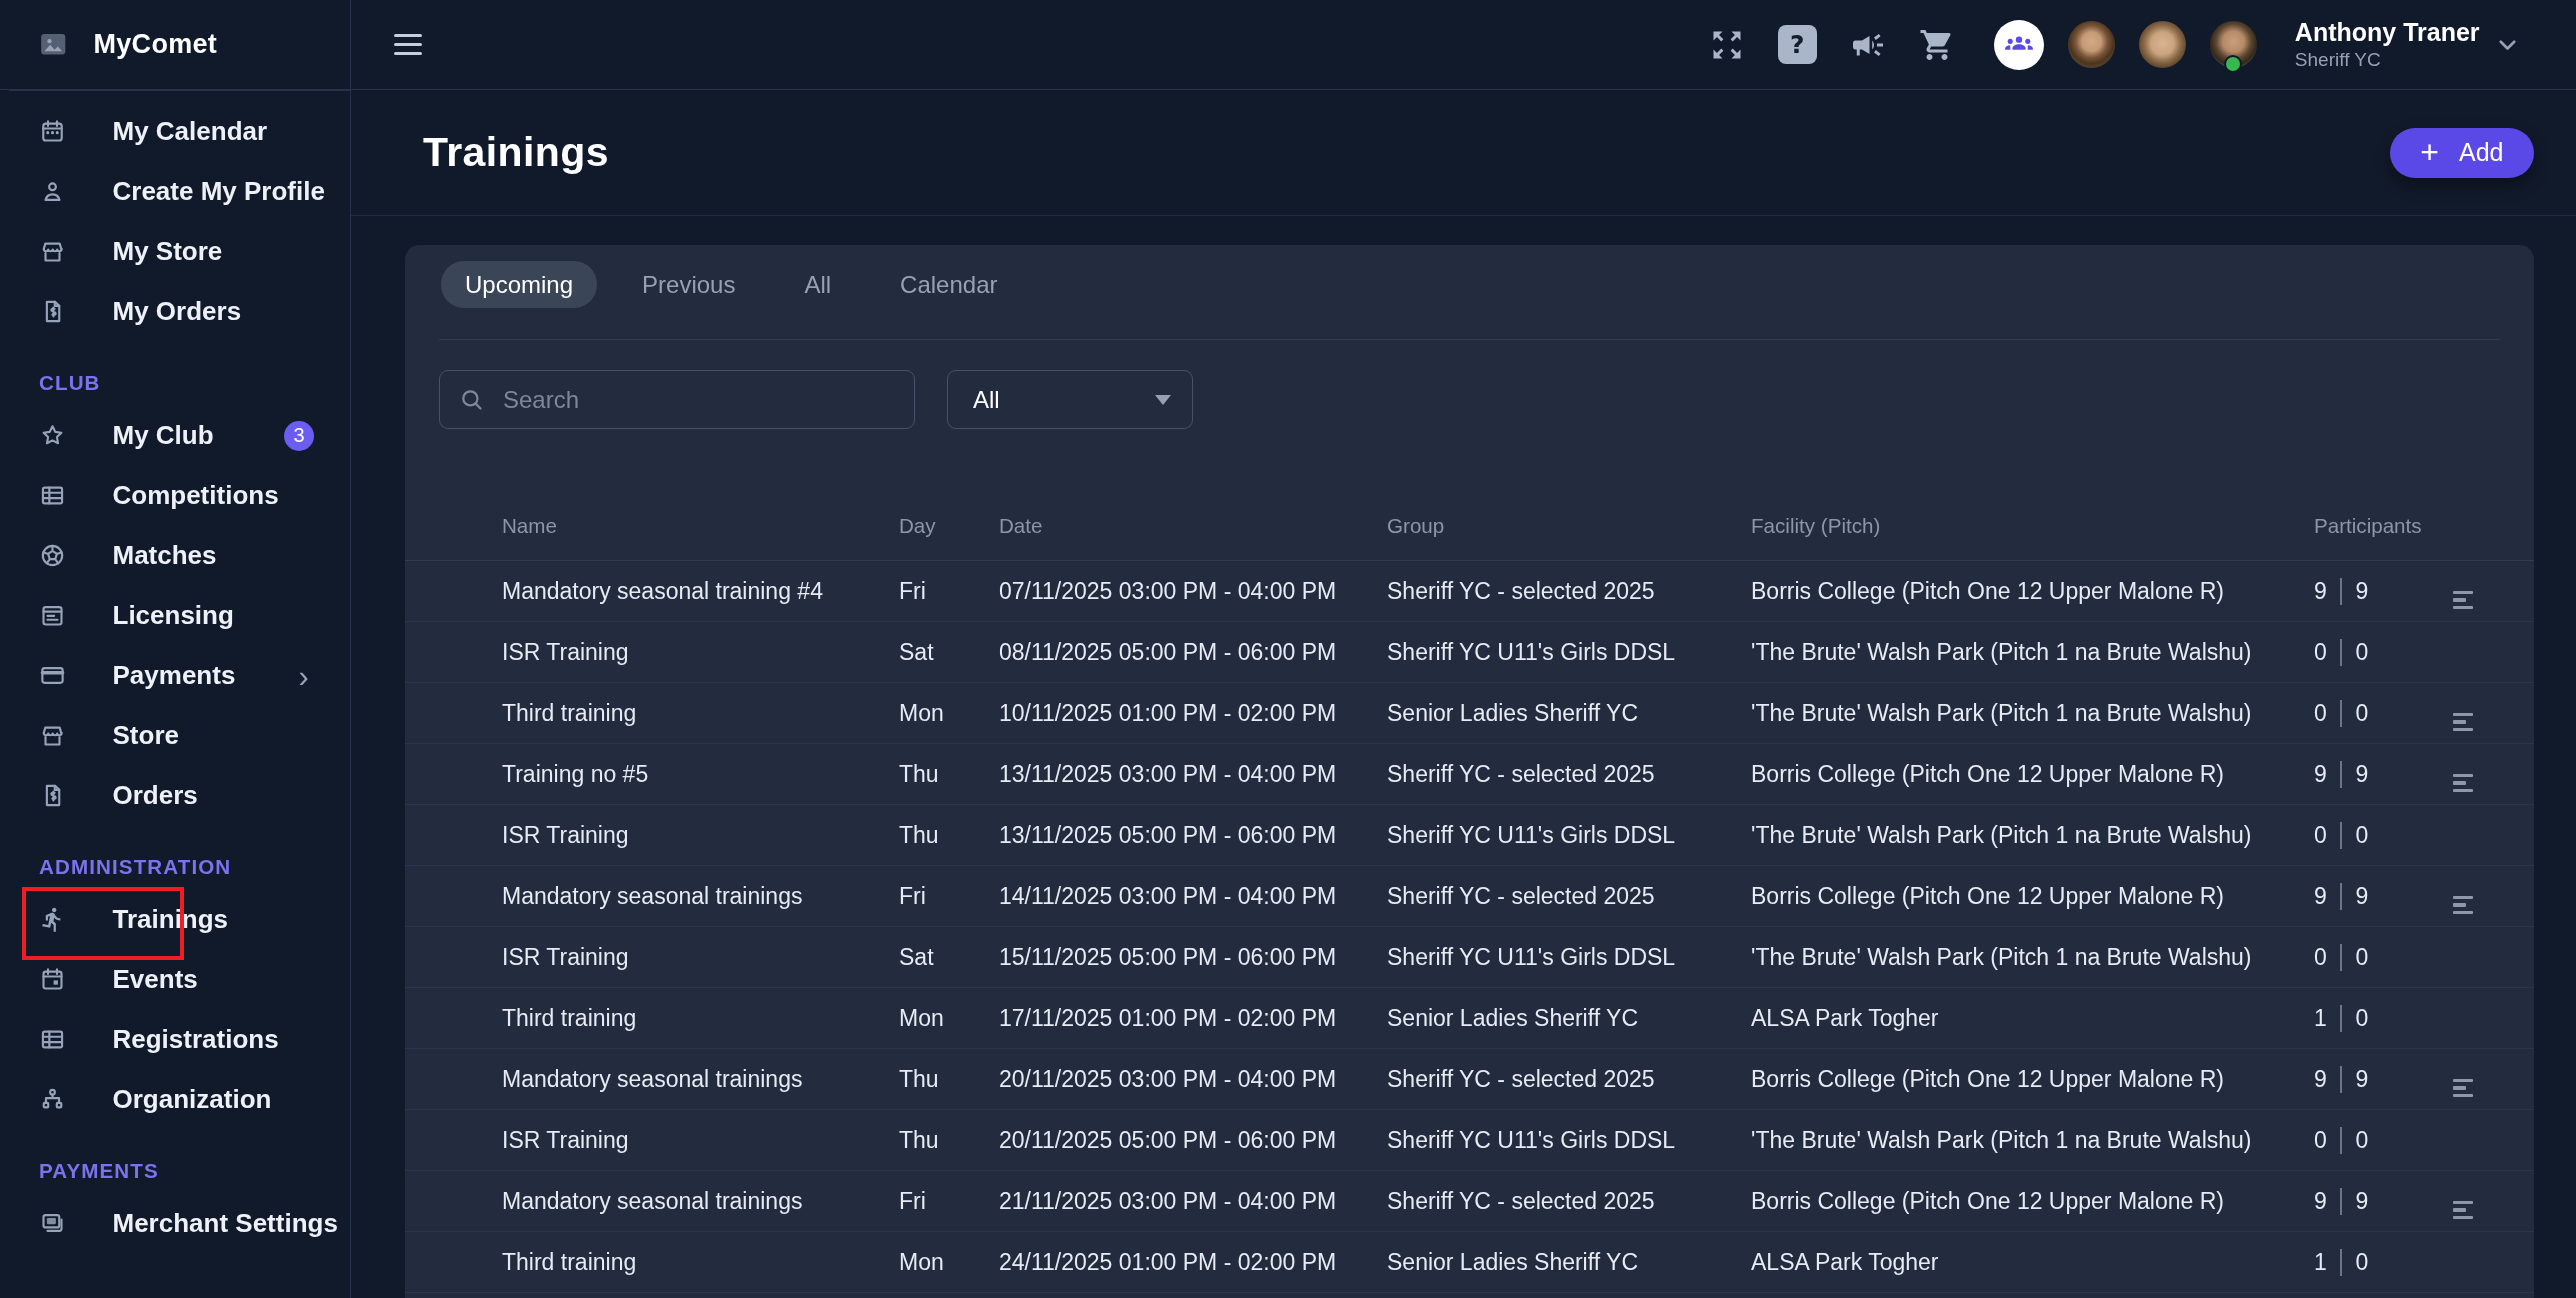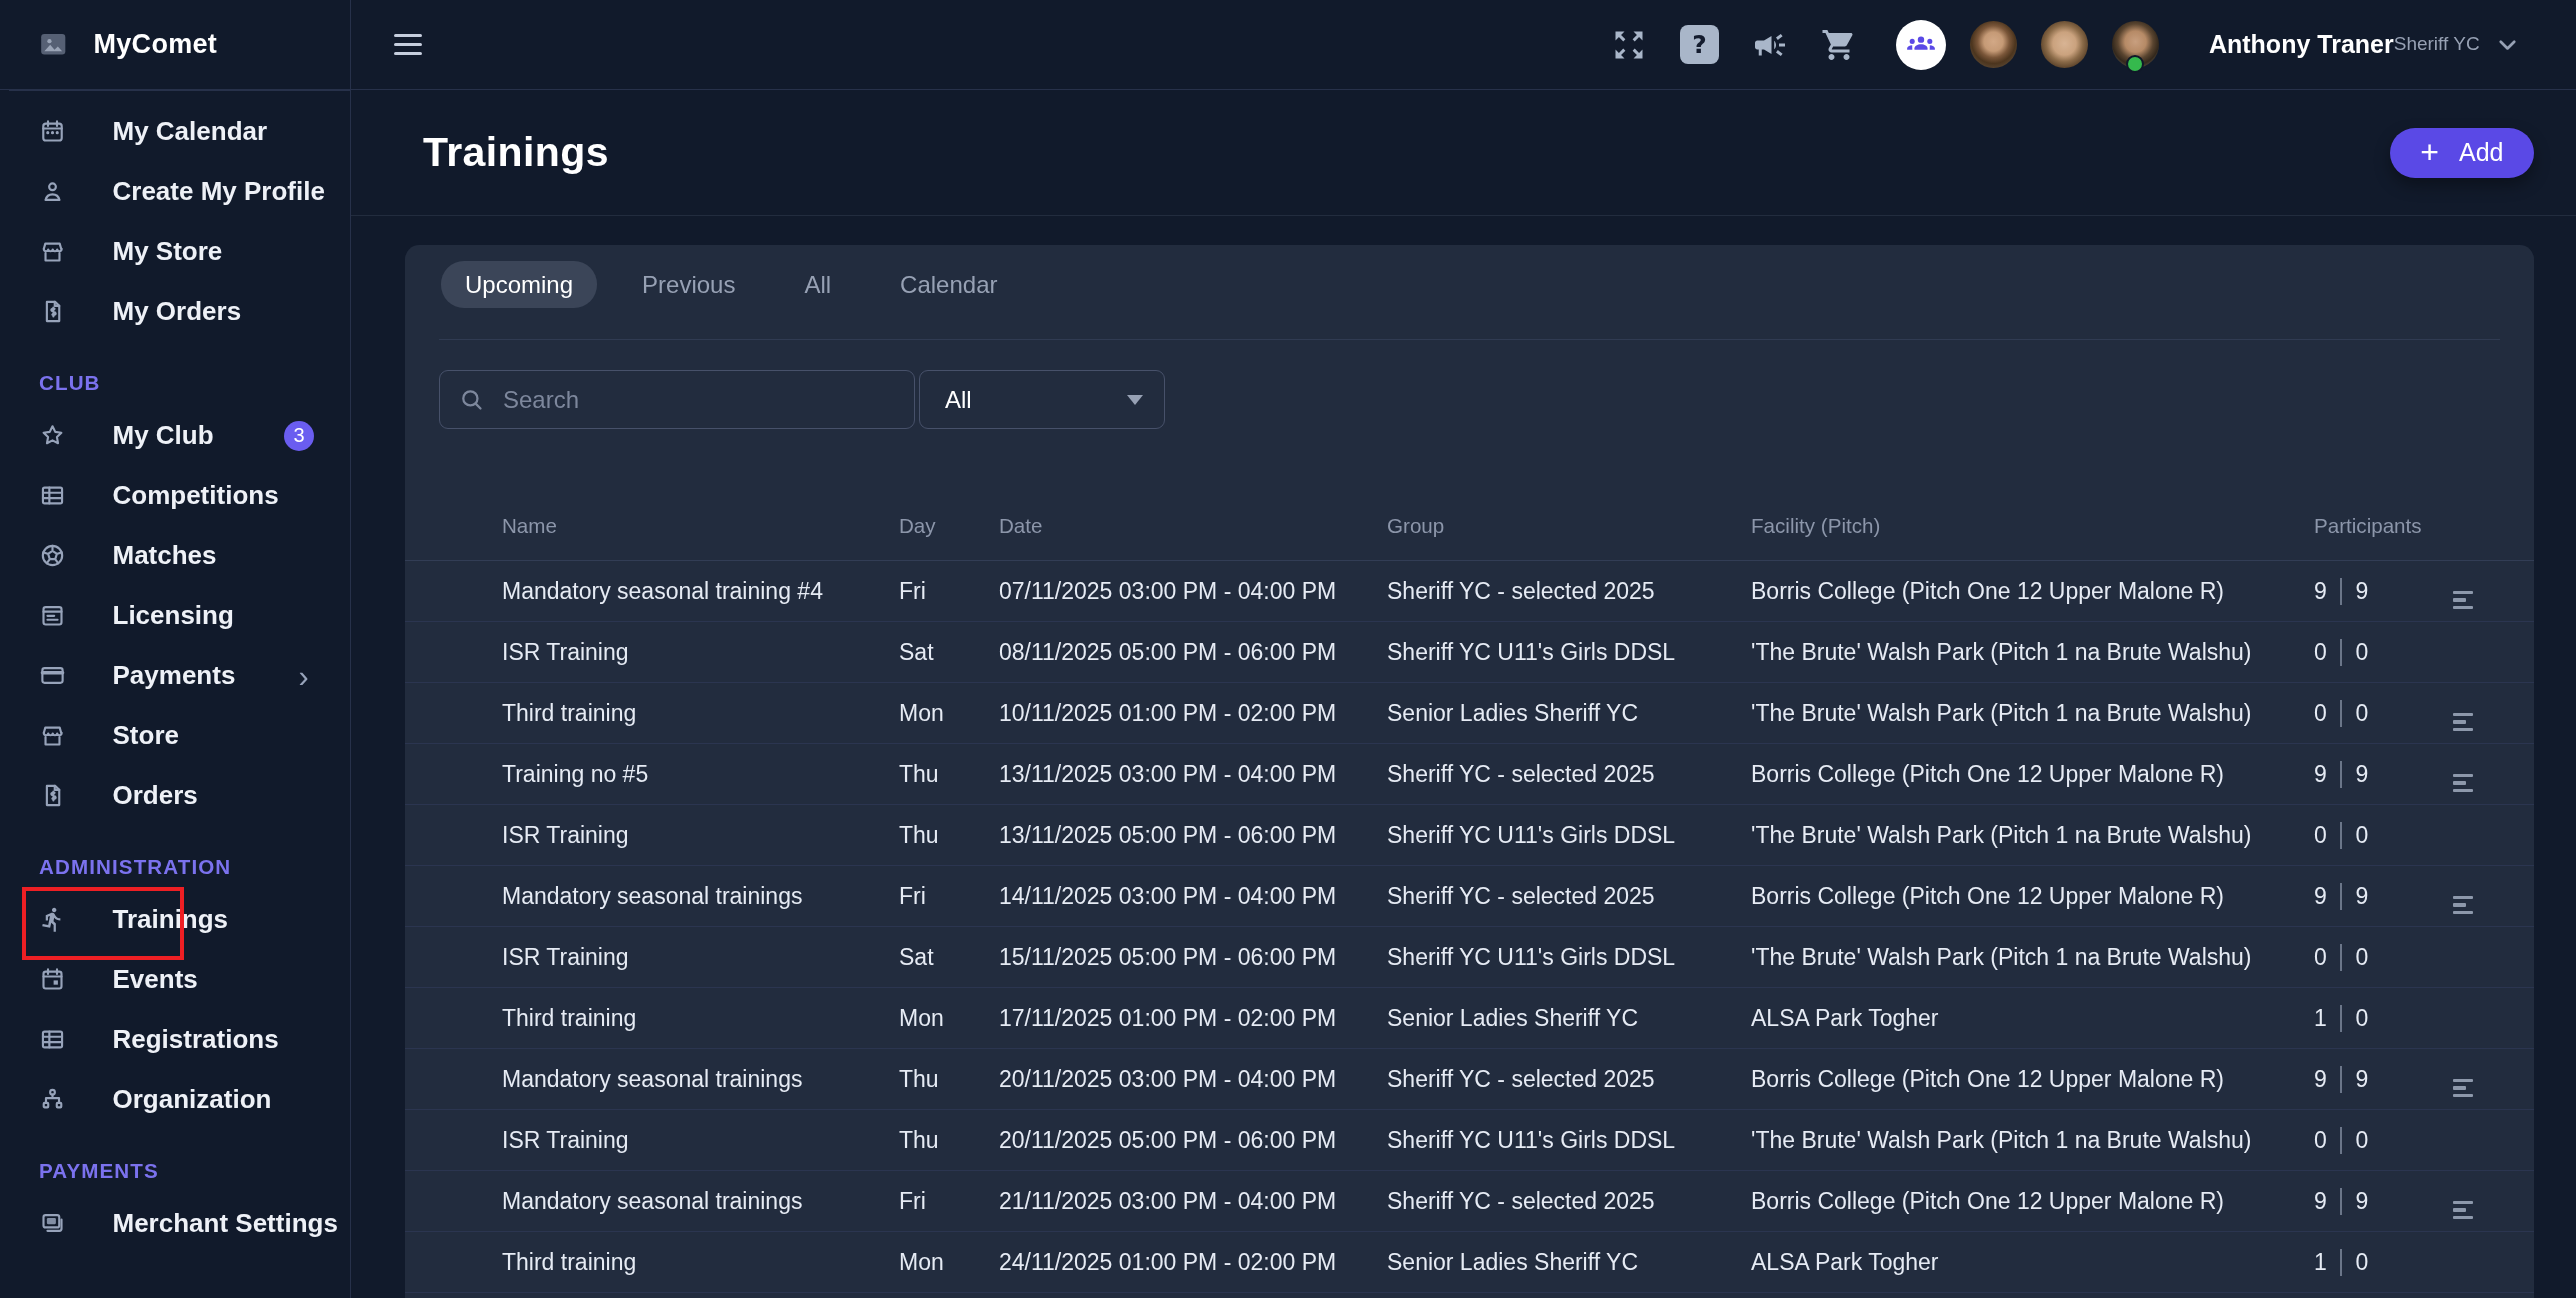--- a/index.html
+++ b/index.html
@@ -50,21 +50,21 @@
   .avatar.group { width:50px; height:50px; background:#ffffff; display:flex; align-items:center; justify-content:center; }
   .avatar.group svg { width:32px; height:32px; }
   .avatar.photo { width:47px; height:47px; }
   .avatar.a1 { background:radial-gradient(circle at 50% 44%, #d2a886 0%, #c59a76 27%, #7a5639 45%, #4c351e 62%, #6b5d4c 100%); }
   .avatar.a2 { background:radial-gradient(circle at 50% 48%, #d8b494 0%, #caa27e 34%, #8a6a48 54%, #5e452c 72%, #857867 100%); }
   .avatar.a3 { background:radial-gradient(circle at 50% 44%, #c89f7f 0%, #b68a66 30%, #5a4530 50%, #33281c 66%, #948e82 100%); }
   .status-dot { position:absolute; left:50%; bottom:-5.4px; transform:translateX(-50%);
     width:18px; height:18px; border-radius:50%; background:#35b94d; border:2.7px solid #101828; }
   .user-chip { background:none; border:none; cursor:pointer; margin-left:38px; display:flex;
     align-items:center; text-align:left; padding:0; }
-  .user-text { display:flex; flex-direction:row;margin-left:12px; }
+  .user-text { display:flex; flex-direction:column; }
   .user-name { color:#ffffff; font-size:25px; font-weight:bold; line-height:1.15; }
   .user-org { color:#97a1b4; font-size:19px; margin-top:2.7px; }
   .user-chip svg { width:27px; height:27px; margin-left:14.4px; color:#97a1b4; }
 
   .title-row { height:126px; min-height:126px; display:flex; align-items:center;
     padding:0 42px 0 72px; border-bottom:0.9px solid #222c3e; }
   .page-title { margin:0; font-size:41px; font-weight:bold; color:#ffffff; letter-spacing:0.4px; }
   .add-btn { margin-left:auto; height:50px; min-width:133px; padding:0 30.5px; border:none; cursor:pointer;
     background:#5a49e6; color:#fff; border-radius:25px; font-size:25px; display:flex;
     align-items:center; justify-content:center; gap:20px; box-shadow:0 7.2px 16px rgba(0,0,0,.35);
@@ -73,21 +73,21 @@
 
   .content { flex:1; padding:29px 42px 0 54px; min-height:0; }
   .card { width:100%; height:100%; background:#222c3e; border-radius:14.4px 14.4px 0 0; overflow:hidden; }
 
   .tabs-row { display:flex; align-items:center; gap:21px; padding:16px 36px 0; }
   .tab { background:none; border:none; cursor:pointer; height:47px; padding:0 24px;
     font-size:24px; color:#97a1b4; border-radius:23px; font-family:inherit; }
   .tab.active { background:#3b4558; color:#ffffff; }
   .card-divider { height:0.9px; background:#303b52; margin:31px 34px 0; }
 
-  .filter-row { display:flex; align-items:flex-start; gap:4px; margin:30.5px 34px 0; }
+  .filter-row { display:flex; align-items:flex-start; gap:32px; margin:30.5px 34px 0; }
   .search-box { width:476px; height:59px; border:1.3px solid #47516a; border-radius:9px;
     display:flex; align-items:center; padding:0 18px; }
   .search-box svg { width:27px; height:27px; color:#7d879c; flex:none; }
   .search-box input { flex:1; margin-left:16px; background:transparent; border:none; outline:none;
     color:#e9edf5; font-size:24px; font-family:inherit; }
   .search-box input::placeholder { color:#7d879c; }
   .dropdown { width:246px; height:59px; border:1.3px solid #47516a; border-radius:9px;
     display:flex; align-items:center; padding:0 21.5px 0 25px; cursor:pointer; }
   .dropdown .val { color:#ffffff; font-size:24px; flex:1; }
   .caret-down { width:0; height:0; border-left:8px solid transparent; border-right:8px solid transparent;

